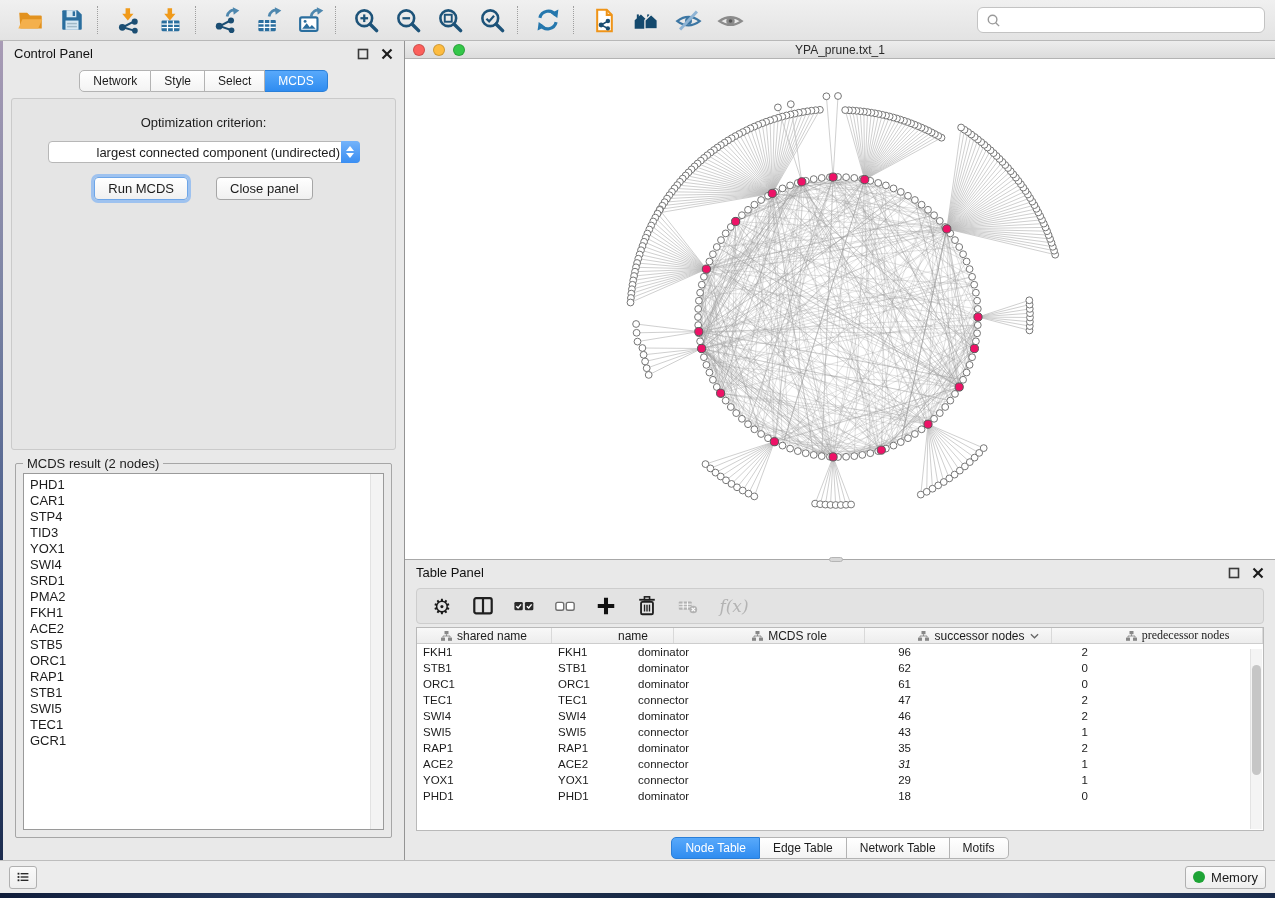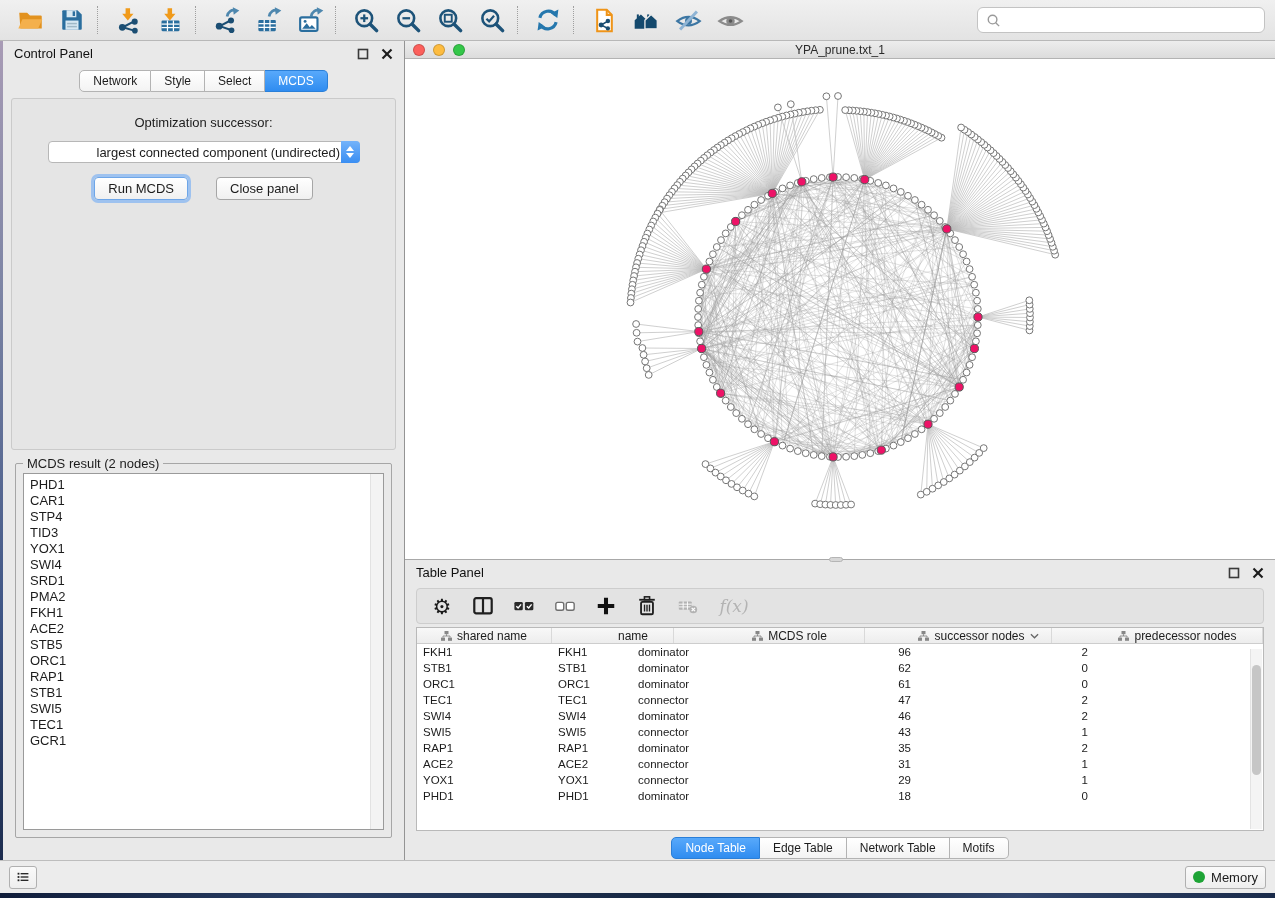--- a/index.html
+++ b/index.html
@@ -283,21 +283,21 @@
     </div>
 
     <div class="segtabs">
         <div class="tab">Network</div>
         <div class="tab">Style</div>
         <div class="tab">Select</div>
         <div class="tab active">MCDS</div>
       </div>
 
     <div class="cp-box">
-      <div class="opt-label">Optimization successor:</div>
+      <div class="opt-label">Optimization criterion:</div>
       <div class="selectbox">
         <span class="val">largest connected component (undirected)</span>
         <span class="stepper">
           <svg viewBox="0 0 8 5" width="8" height="5">
               <polygon points="4,0 8,5 0,5" fill="#fff"></polygon>
             </svg>
           <svg viewBox="0 0 8 5" width="8" height="5">
               <polygon points="0,0 8,0 4,5" fill="#fff"></polygon>
             </svg>
         </span>
@@ -1446,21 +1446,21 @@
                   <rect x="0" y="6.6" width="4" height="3.2"></rect>
                   <rect x="7" y="6.6" width="4" height="3.2"></rect>
                 </g>
                 <path d="M5.5 3.2 V5 M2 6.6 V5 H9 V6.6" fill="none" stroke="#878787" stroke-width="0.9"></path>
               </svg>
               <span>successor nodes</span>
               <svg viewBox="0 0 10 6" width="9" height="6">
                 <path d="M1 1 l4 4 4-4" fill="none" stroke="#666" stroke-width="1.4"></path>
               </svg>
             </div>
-            <div class="th" style="width: 170px;">
+            <div class="th" style="width: 170px; font-family: Liberation Serif, serif;">
               <svg viewBox="0 0 11 10" width="11" height="10">
                 <g fill="#878787">
                   <rect x="3.5" y="0" width="4" height="3.2"></rect>
                   <rect x="0" y="6.6" width="4" height="3.2"></rect>
                   <rect x="7" y="6.6" width="4" height="3.2"></rect>
                 </g>
                 <path d="M5.5 3.2 V5 M2 6.6 V5 H9 V6.6" fill="none" stroke="#878787" stroke-width="0.9"></path>
               </svg>
               <span>predecessor nodes</span>
             </div>
@@ -1512,21 +1512,21 @@
               <div class="td" style="width: 135px;">RAP1</div>
               <div class="td" style="width: 80px;">RAP1</div>
               <div class="td" style="width: 150px;">dominator</div>
               <div class="td num" style="width: 145px; padding-right: 16px;">35</div>
               <div class="td num" style="width: 170px; padding-right: 9px;">2</div>
             </div>
             <div class="tr">
               <div class="td" style="width: 135px;">ACE2</div>
               <div class="td" style="width: 80px;">ACE2</div>
               <div class="td" style="width: 150px;">connector</div>
-              <div class="td num" style="width: 145px; padding-right: 16px;">31</div>
+              <div class="td num" style="width: 145px; padding-right: 16px; font-style: italic;">31</div>
               <div class="td num" style="width: 170px; padding-right: 9px;">1</div>
             </div>
             <div class="tr">
               <div class="td" style="width: 135px;">YOX1</div>
               <div class="td" style="width: 80px;">YOX1</div>
               <div class="td" style="width: 150px;">connector</div>
               <div class="td num" style="width: 145px; padding-right: 16px;">29</div>
               <div class="td num" style="width: 170px; padding-right: 9px;">1</div>
             </div>
             <div class="tr">

